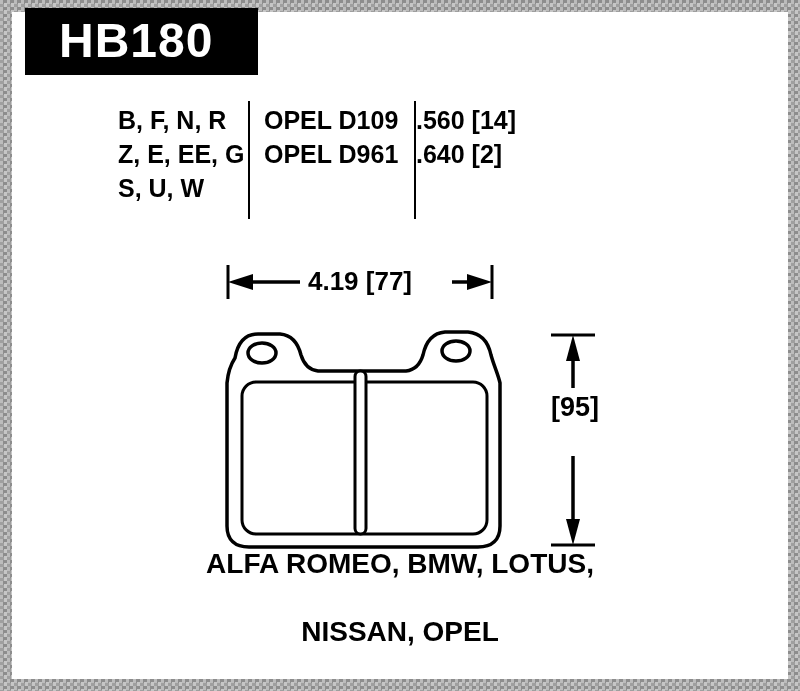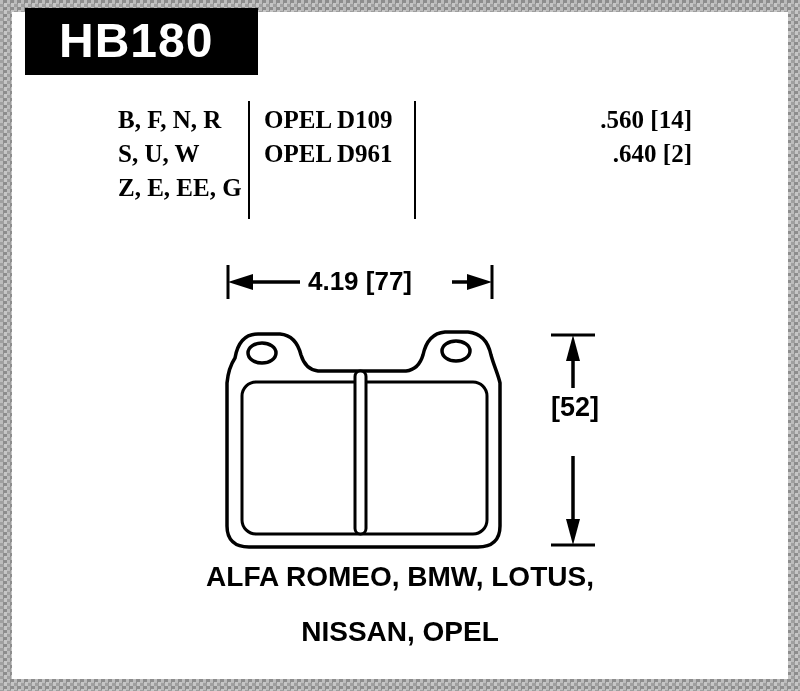--- a/index.html
+++ b/index.html
@@ -32,24 +32,24 @@
   }
   .spec-table {
     position: absolute;
     left: 112px; top: 101px;
     width: 590px; height: 118px;
     display: flex;
     font-weight: bold;
     font-size: 25px;
     color: #000000;
   }
-  .col { height: 100%; padding-top: 2px; font-family: Liberation Serif, serif; }
+  .col { height: 100%; padding-top: 2px; }
   .col-compounds { width: 136px; padding-left: 6px; }
   .col-fmsi { width: 168px; border-left: 2px solid #000; border-right: 2px solid #000; padding-left: 14px; }
-  .col-thickness { width: 284px; text-align: right; padding-right: 8px; }
+  .col-thickness { width: 284px; padding-right: 8px; }
   .row { height: 34px; line-height: 34px; white-space: nowrap; }
   .dim-width-label {
     position: absolute;
     left: 300px; top: 266px;
     width: 120px;
     text-align: center;
     font-weight: bold;
     font-size: 26px;
     color: #000;
   }
@@ -65,38 +65,38 @@
   }
   .apps-line {
     position: absolute;
     left: 100px;
     width: 600px;
     text-align: center;
     font-weight: bold;
     font-size: 28px;
     color: #000;
   }
-  .apps-line.line1 { top: 561px; }
+  .apps-line.line1 { top: 548px; }
   .apps-line.line2 { top: 616px; }
   svg.abs { position: absolute; }
 </style>
 </head>
 <body>
 
 <div class="page">
 
   <div class="content-bg"></div>
 
   <div class="part-header">HB180</div>
 
   <div class="spec-table">
     <div class="col col-compounds">
       <div class="row">B, F, N, R</div>
+      <div class="row">Z, E, EE, G</div>
       <div class="row">S, U, W</div>
-      <div class="row">Z, E, EE, G</div>
     </div>
     <div class="col col-fmsi">
       <div class="row">OPEL D109</div>
       <div class="row">OPEL D961</div>
     </div>
     <div class="col col-thickness">
       <div class="row">.560 [14]</div>
       <div class="row">.640 [2]</div>
     </div>
   </div>
@@ -136,19 +136,19 @@
 
   <svg class="abs" style="left:545px; top:328px;" width="60" height="224" viewBox="0 0 60 224">
     <line x1="6" y1="7" x2="50" y2="7" stroke="#000" stroke-width="3"></line>
     <polygon points="28,7 21,33 35,33" fill="#000"></polygon>
     <line x1="28" y1="31" x2="28" y2="60" stroke="#000" stroke-width="3.5"></line>
     <line x1="28" y1="128" x2="28" y2="193" stroke="#000" stroke-width="3.5"></line>
     <polygon points="28,217 21,191 35,191" fill="#000"></polygon>
     <line x1="6" y1="217" x2="50" y2="217" stroke="#000" stroke-width="3"></line>
   </svg>
   <div class="dim-height-label">
-    <div>[52]</div>
+    <div>[95]</div>
   </div>
 
   <div class="apps-line line1">ALFA ROMEO, BMW, LOTUS,</div>
   <div class="apps-line line2">NISSAN, OPEL</div>
 
 </div>
 
 </body></html>

